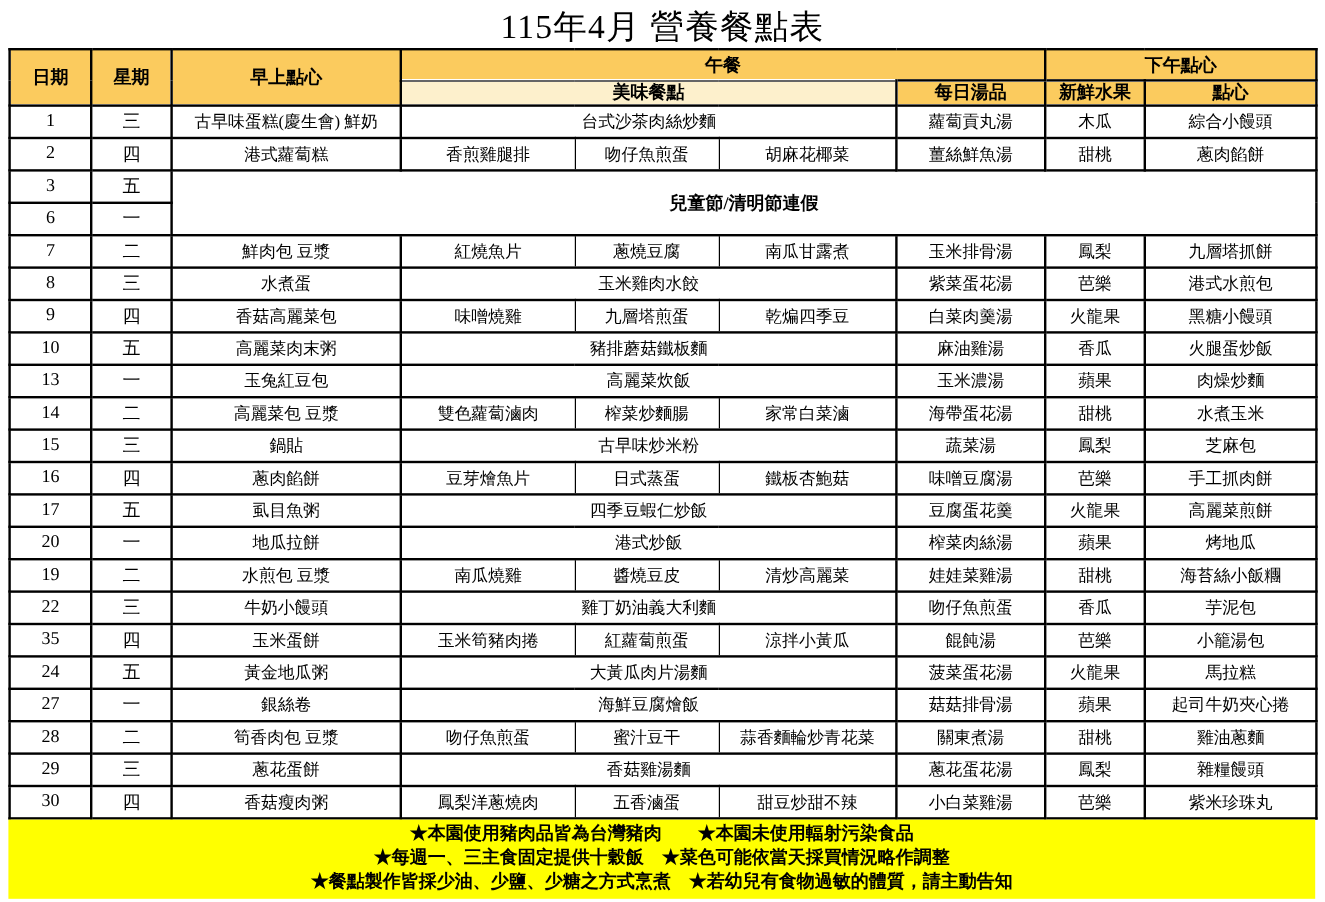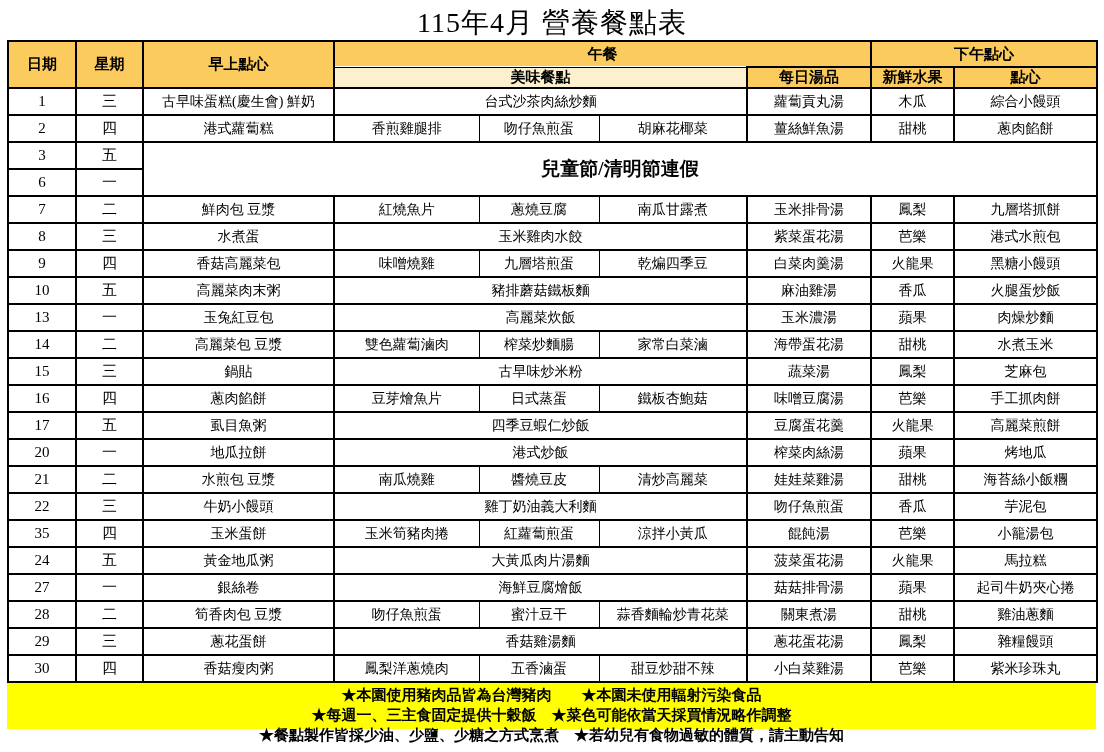--- a/index.html
+++ b/index.html
@@ -22,24 +22,24 @@
   th { background:#FBCB5E; font-size:15px; font-weight:bold; }
   th.cream { background:#FDF0CC; border-top-width:1px; }
   th.lunch-span { border-bottom-width:1px; }
   tr.hrow1 { height:26px; } tr.hrow2 { height:16px; }
   tbody tr { height:27px; }
   td { font-size:14px; font-weight:normal; }
   td.date-cell, td.weekday-cell { font-size:15px; }
   td.dish-first { border-right-width:1px; }
   td.dish-mid { border-left-width:1px; border-right-width:1px; }
   td.dish-last { border-left-width:1px; }
-  td.holiday-cell { font-weight:bold; font-size:19px; }
+  td.holiday-cell { font-weight:bold; font-size:15px; }
   .footer {
     margin-left:7px; width:1089px; background:#FFFF00; text-align:center;
-    font-weight:bold; font-size:15px; padding:2px 0 6px 0; height:46px;
+    font-weight:bold; font-size:15px; padding:2px 0 6px 0; height:66px;
   }
   .footer .fline { line-height:20px; }
 </style>
 </head>
 <body>
 
 <div class="title">115年4月  營養餐點表</div>
 
 <table class="menu">
   <colgroup>
@@ -190,21 +190,21 @@
       <tr>
         <td class="date-cell">20</td>
         <td class="weekday-cell">一</td>
         <td class="breakfast-cell">地瓜拉餅</td>
         <td class="dish-merged" colspan="3">港式炒飯</td>
         <td class="soup-cell">榨菜肉絲湯</td>
         <td class="fruit-cell">蘋果</td>
         <td class="snack-cell">烤地瓜</td>
       </tr>
       <tr>
-        <td class="date-cell">21</td>
+        <td class="date-cell">19</td>
         <td class="weekday-cell">二</td>
         <td class="breakfast-cell">水煎包 豆漿</td>
         <td class="dish-first">南瓜燒雞</td>
         <td class="dish-mid">醬燒豆皮</td>
         <td class="dish-last">清炒高麗菜</td>
         <td class="soup-cell">娃娃菜雞湯</td>
         <td class="fruit-cell">甜桃</td>
         <td class="snack-cell">海苔絲小飯糰</td>
       </tr>
       <tr>

